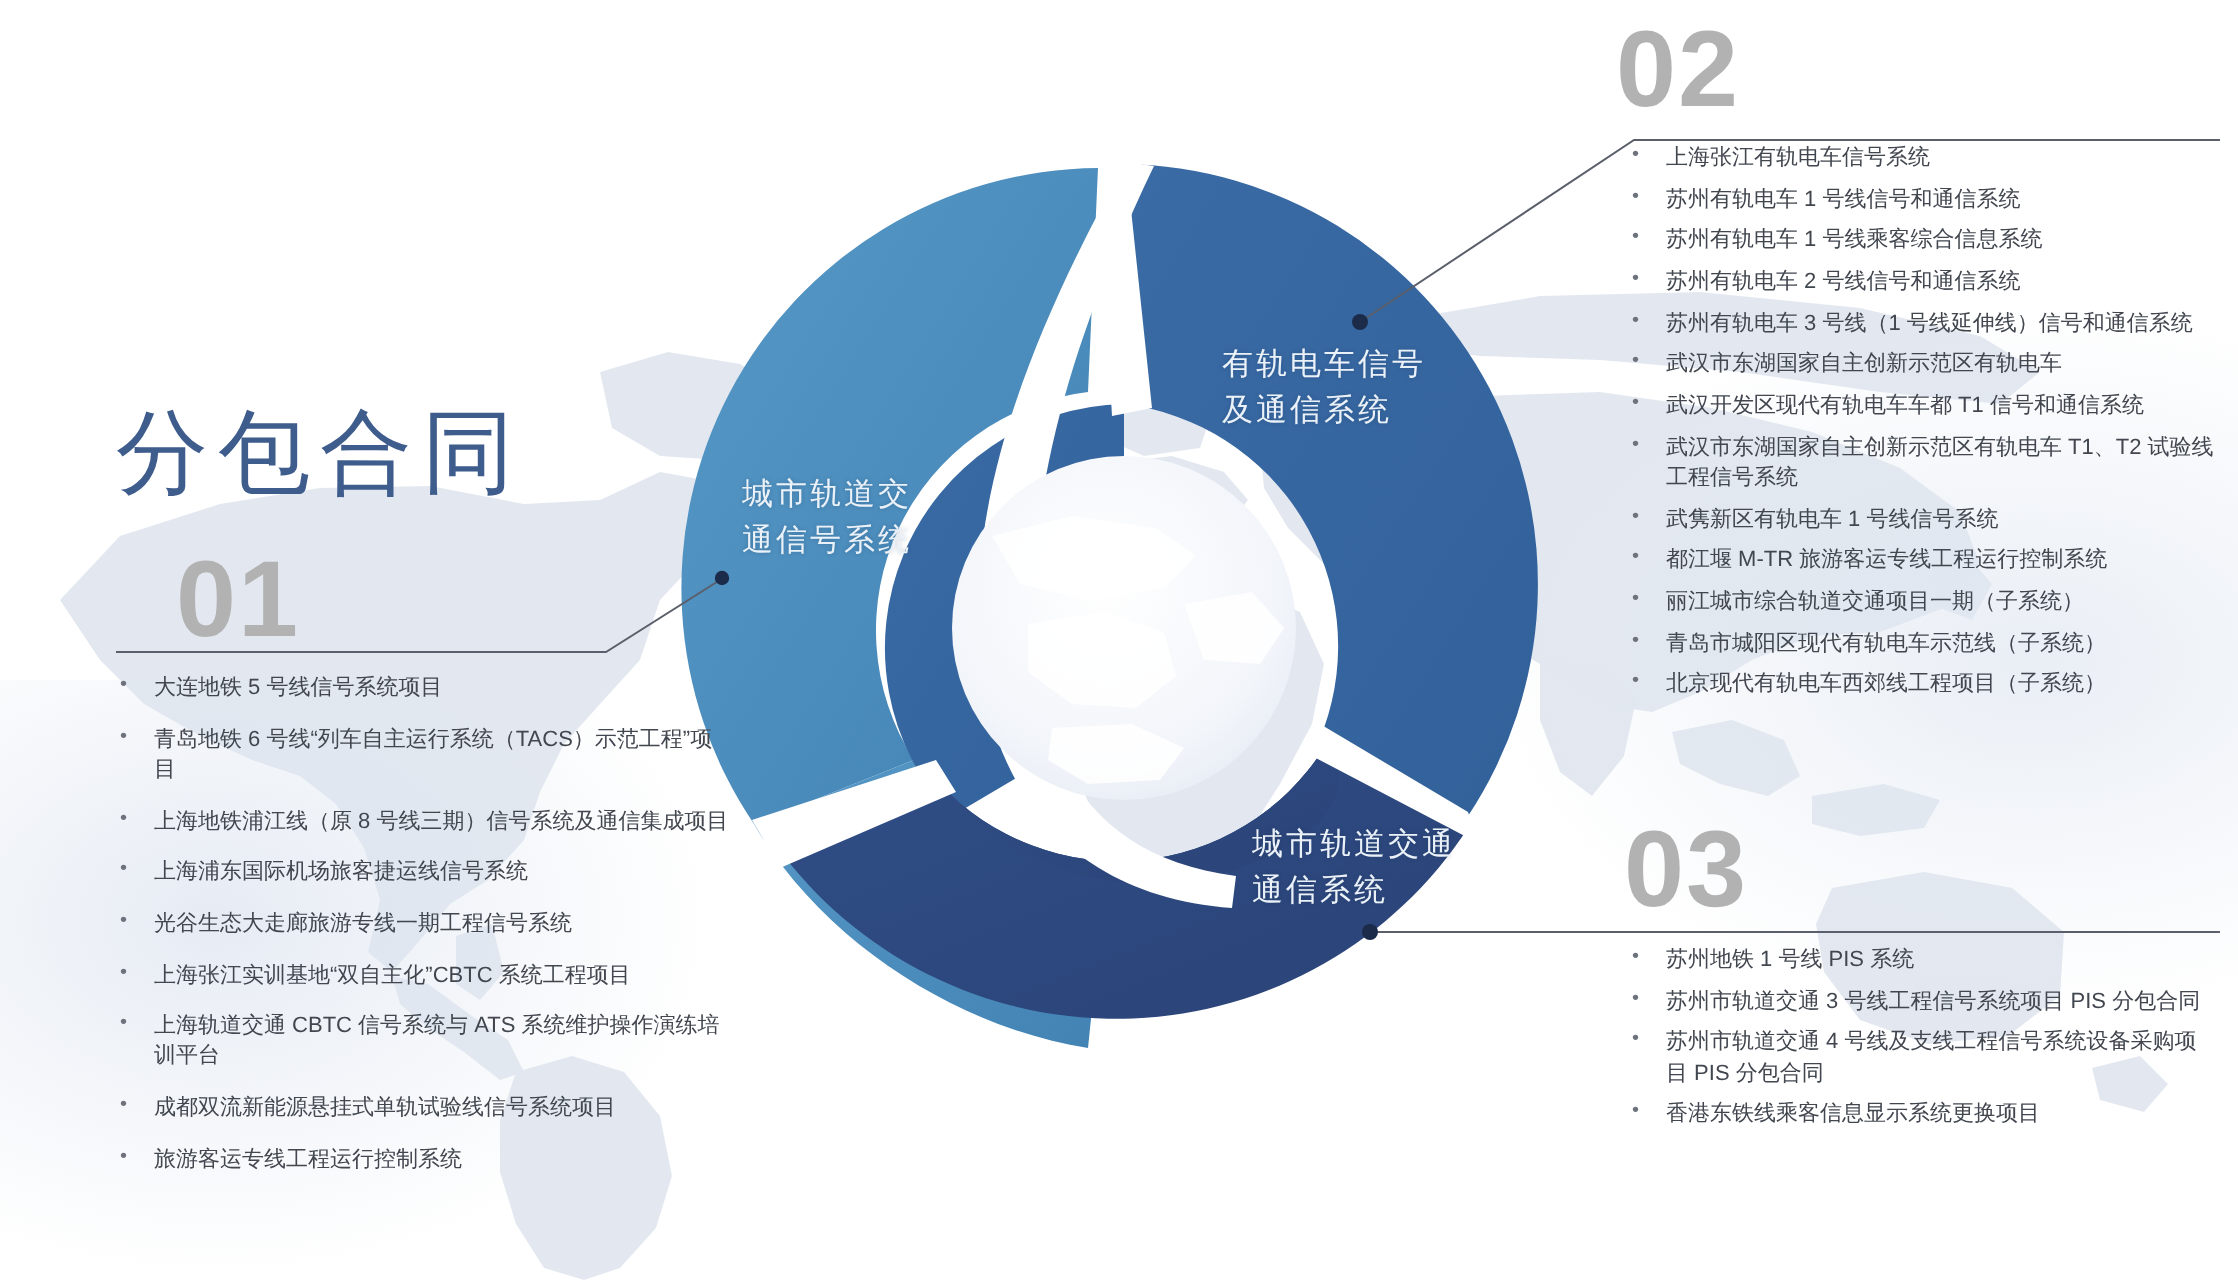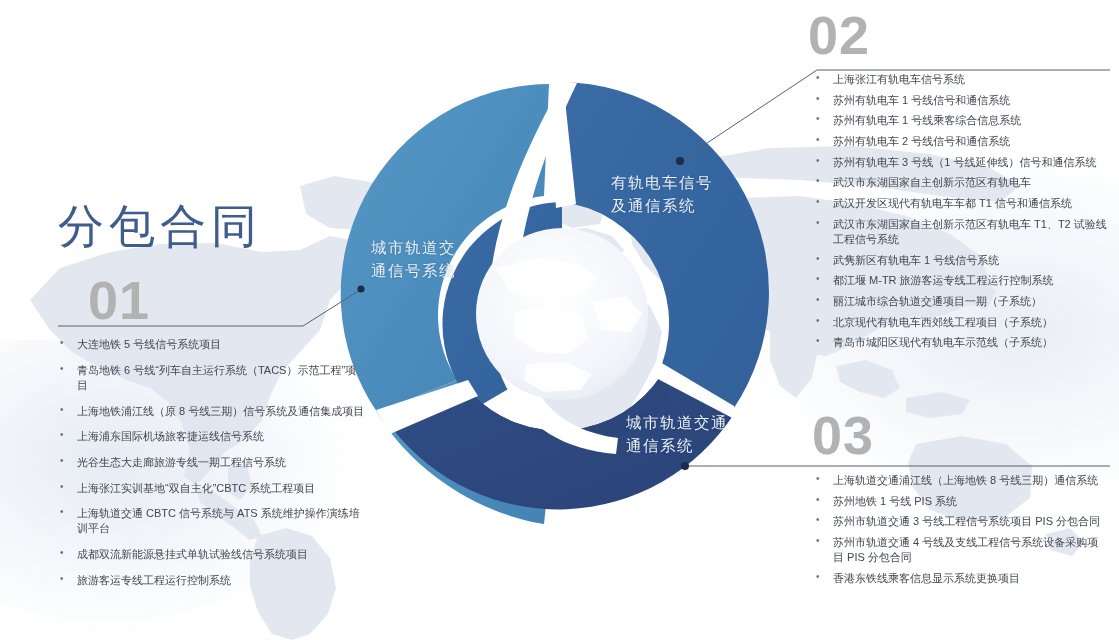--- a/index.html
+++ b/index.html
@@ -334,28 +334,27 @@
       <li>苏州有轨电车 1 号线信号和通信系统</li>
       <li>苏州有轨电车 1 号线乘客综合信息系统</li>
       <li>苏州有轨电车 2 号线信号和通信系统</li>
       <li>苏州有轨电车 3 号线（1 号线延伸线）信号和通信系统</li>
       <li>武汉市东湖国家自主创新示范区有轨电车</li>
       <li>武汉开发区现代有轨电车车都 T1 信号和通信系统</li>
       <li>武汉市东湖国家自主创新示范区有轨电车 T1、T2 试验线工程信号系统</li>
       <li>武隽新区有轨电车 1 号线信号系统</li>
       <li>都江堰 M-TR 旅游客运专线工程运行控制系统</li>
       <li>丽江城市综合轨道交通项目一期（子系统）</li>
+      <li>青岛市城阳区现代有轨电车示范线（子系统）</li>
       <li>北京现代有轨电车西郊线工程项目（子系统）</li>
-      <li>青岛市城阳区现代有轨电车示范线（子系统）</li>
     </ul>
   </div>
 
   <div class="bullets" id="list03">
     <ul>
-      <li>上海轨道交通浦江线（上海地铁 8 号线三期）通信系统</li>
       <li>苏州地铁 1 号线 PIS 系统</li>
       <li>苏州市轨道交通 3 号线工程信号系统项目 PIS 分包合同</li>
       <li>苏州市轨道交通 4 号线及支线工程信号系统设备采购项目 PIS 分包合同</li>
       <li>香港东铁线乘客信息显示系统更换项目</li>
     </ul>
   </div>
 
 </div>
 
 </body></html>

